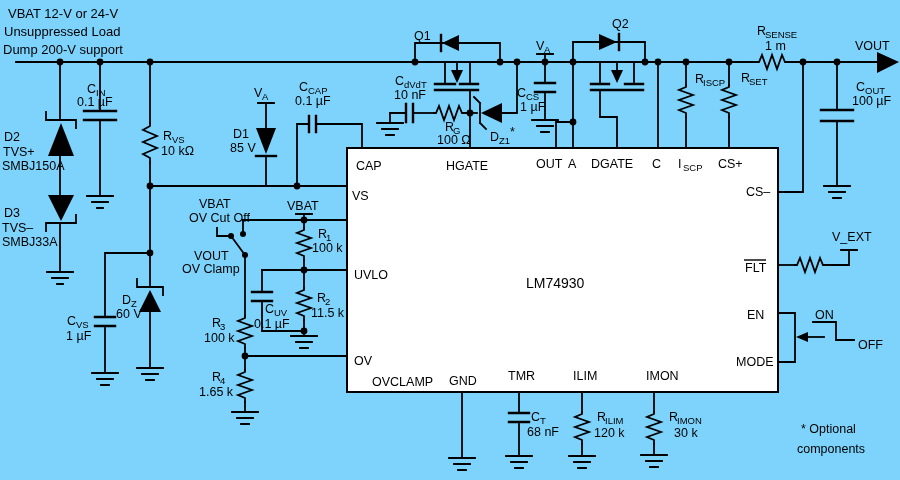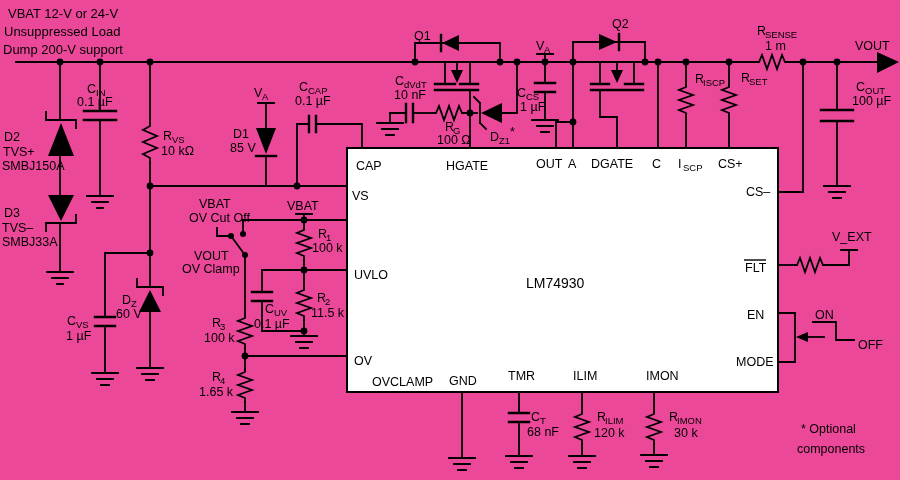--- a/index.html
+++ b/index.html
@@ -1,16 +1,16 @@
 <!DOCTYPE html>
 <html><head>
 <meta charset="utf-8">
 <style>
   html,body{margin:0;padding:0;background:#ffffff;}
-  .stage{position:relative;width:900px;height:480px;background:#ec4899;overflow:hidden;}
+  .stage{position:relative;width:900px;height:480px;background:#7dd3fc;overflow:hidden;}
   svg{display:block;font-family:"Liberation Sans",sans-serif;}
   .w{fill:none;stroke:#000;stroke-width:1.8;stroke-linecap:square;stroke-linejoin:miter;}
   .wt{fill:none;stroke:#000;stroke-width:2.4;stroke-linecap:square;}
   .icbox{fill:#fff;stroke:#000;stroke-width:2;}
   .blk{fill:#000;stroke:none;}
   .lbl{font-size:12.5px;fill:#000;}
   .sub{font-size:9.5px;fill:#000;}
   .pin{font-size:12.5px;fill:#000;}
   .note{font-size:13px;fill:#000;}
   .part{font-size:14px;fill:#000;}

